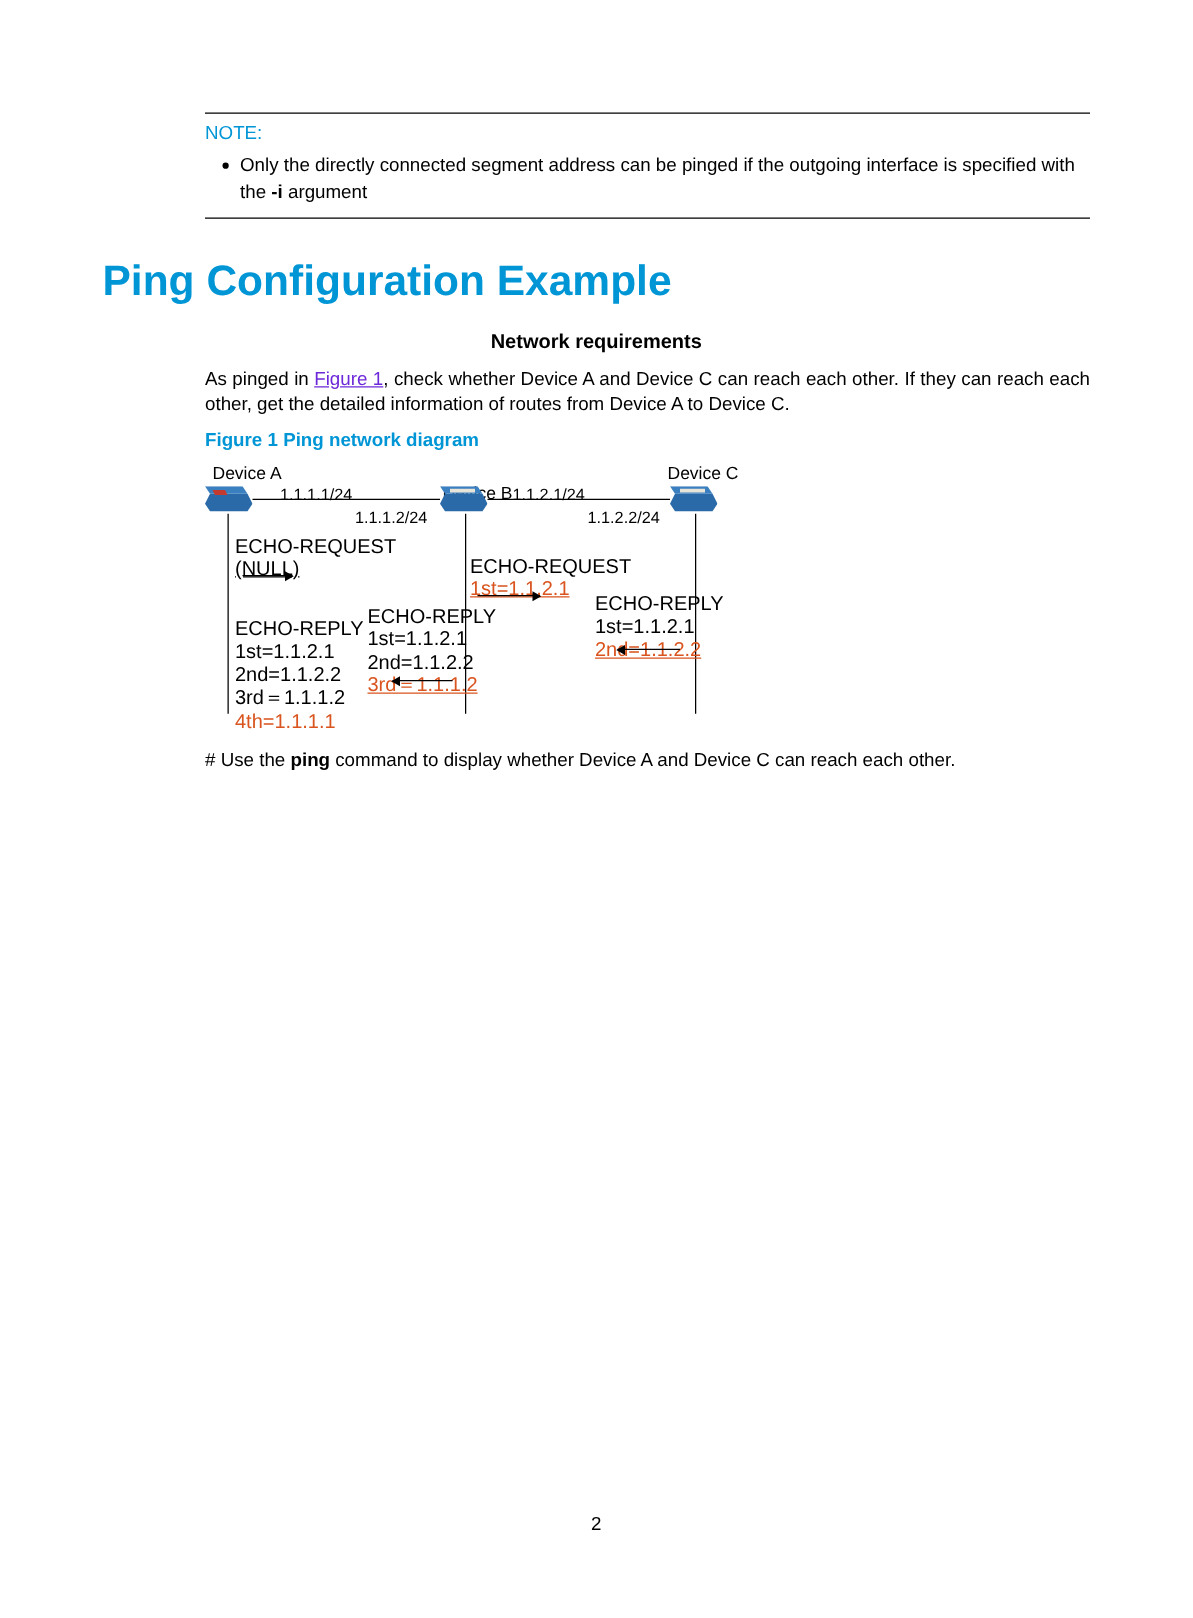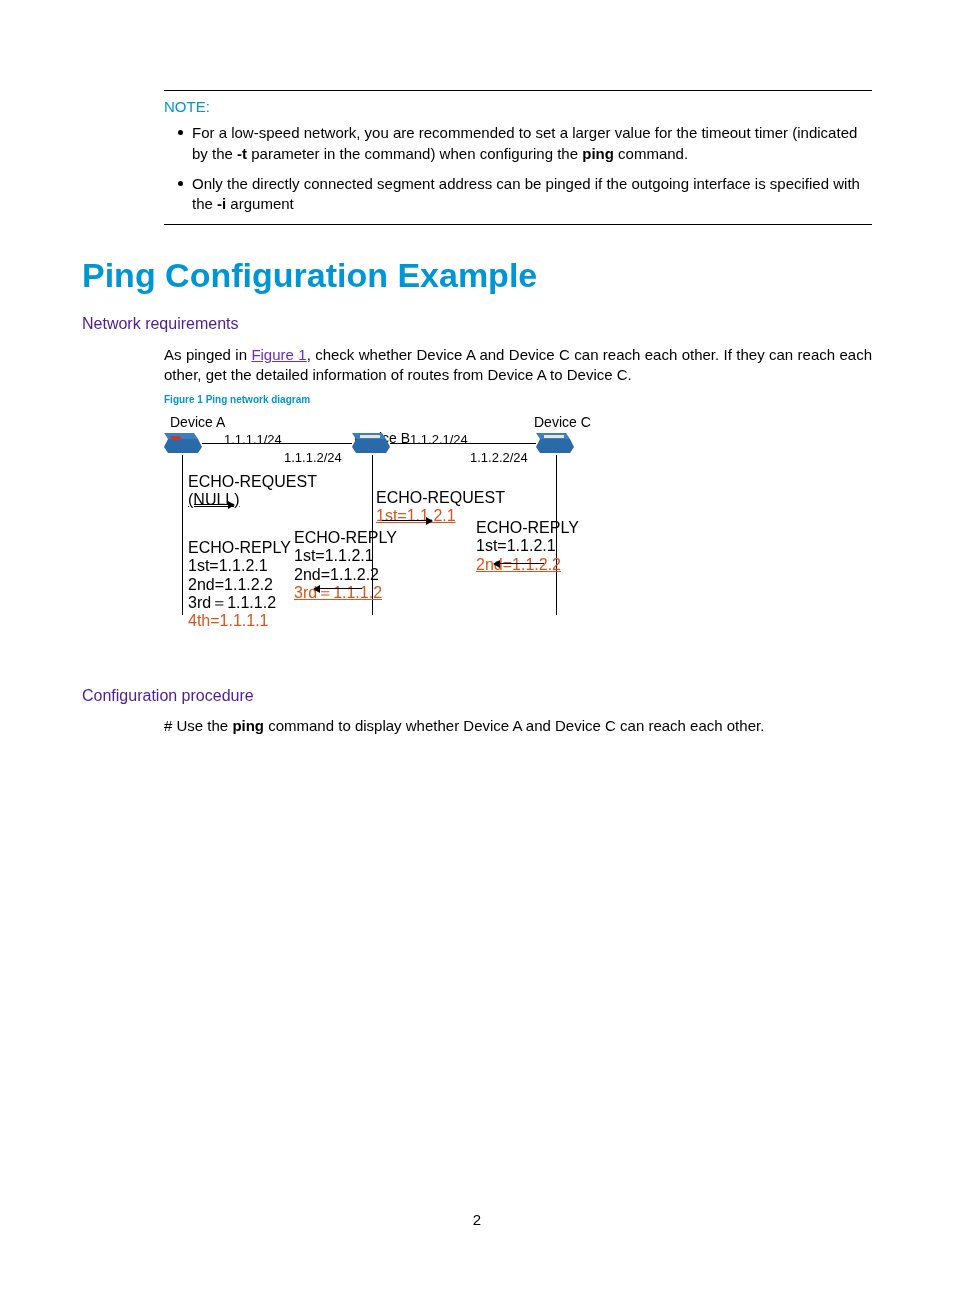--- a/index.html
+++ b/index.html
@@ -22,24 +22,24 @@
   .rule-top { border-top: 1px solid #000; margin-left: 82px; margin-bottom: 6px; }
   .note-block { margin-left: 82px; }
   .note-title { color: #0096d6; font-size: 15px; margin-bottom: 6px; }
   ul.note-list { list-style: none; padding-left: 14px; }
   ul.note-list li { position: relative; padding-left: 14px; margin-bottom: 10px; font-size: 15px; }
   ul.note-list li::before { content: ""; position: absolute; left: 0; top: 7px; width: 5px; height: 5px; background: #000; border-radius: 50%; }
   .bold { font-weight: bold; }
   .rule-bot { border-top: 1px solid #000; margin-left: 82px; margin-top: 4px; }
 
   h1.section { color: #0096d6; font-weight: 700; font-size: 34px; margin-top: 28px; margin-bottom: 14px; }
-  h2.sub { color: #4c1d95; font-weight: normal; font-size: 16px; margin-top: 10px; margin-bottom: 10px; }
+  h2.sub { color: #000000; font-weight: bold; font-size: 16px; margin-top: 10px; margin-bottom: 10px; text-align: center; }
   .body-p { margin-left: 82px; font-size: 15px; text-align: justify; margin-bottom: 6px; }
   a.fig-link { color: #6d28d9; text-decoration: underline; }
-  .fig-caption { color: #0096d6; font-weight: bold; font-size: 10px; margin-left: 82px; margin-top: 8px; margin-bottom: 6px; }
+  .fig-caption { color: #0096d6; font-weight: bold; font-size: 15px; margin-left: 82px; margin-top: 8px; margin-bottom: 6px; }
 
   
   .diagram { margin-left: 82px; width: 430px; height: 230px; position: relative; font-size: 13px; font-family: Arial, sans-serif; color:#000; }
   .dev-label { position: absolute; font-size: 14px; }
   .dev-icon { position: absolute; width: 38px; height: 22px; }
   .dev-icon svg { width: 38px; height: 22px; display:block; }
   .ip { position: absolute; font-size: 13px; white-space: nowrap; }
   .hline { position: absolute; height: 1px; background: #000; }
   .vline { position: absolute; width: 1px; background: #000; }
   .msg { position: absolute; font-size: 16px; text-align: center; line-height: 1.15; white-space: nowrap; }
@@ -52,23 +52,20 @@
 </style>
 </head>
 <body>
 
 <div class="page">
 
   <div class="rule-top"></div>
   <div class="note-block">
     <div class="note-title">NOTE:</div>
     <ul class="note-list">
-      <li>
-        <span>For a low-speed network, you are recommended to set a larger value for the timeout timer (indicated by the </span><span class="bold">-t</span><span> parameter in the command) when configuring the </span><span class="bold">ping</span><span> command.</span>
-      </li>
       <li>
         <span>Only the directly connected segment address can be pinged if the outgoing interface is specified with the </span><span class="bold">-i</span><span> argument</span>
       </li>
     </ul>
   </div>
   <div class="rule-bot"></div>
 
   <h1 class="section">Ping Configuration Example</h1>
 
   <h2 class="sub">Network requirements</h2>
@@ -147,21 +144,20 @@
 
     <div class="msg" style="left:24px; top:126px; text-align:left;">
       <div>ECHO-REPLY</div>
       <div>1st=1.1.2.1</div>
       <div>2nd=1.1.2.2</div>
       <div>3rd＝1.1.1.2</div>
       <div class="mo">4th=1.1.1.1</div>
     </div>
   </div>
 
-  <h2 class="sub" style="margin-top:42px;">Configuration procedure</h2>
   <p class="body-p">
     <span># Use the </span><span class="bold">ping</span><span> command to display whether Device A and Device C can reach each other.</span>
   </p>
 
 
 </div>
 
 <div class="pagenum">2</div>
 
 </body></html>

